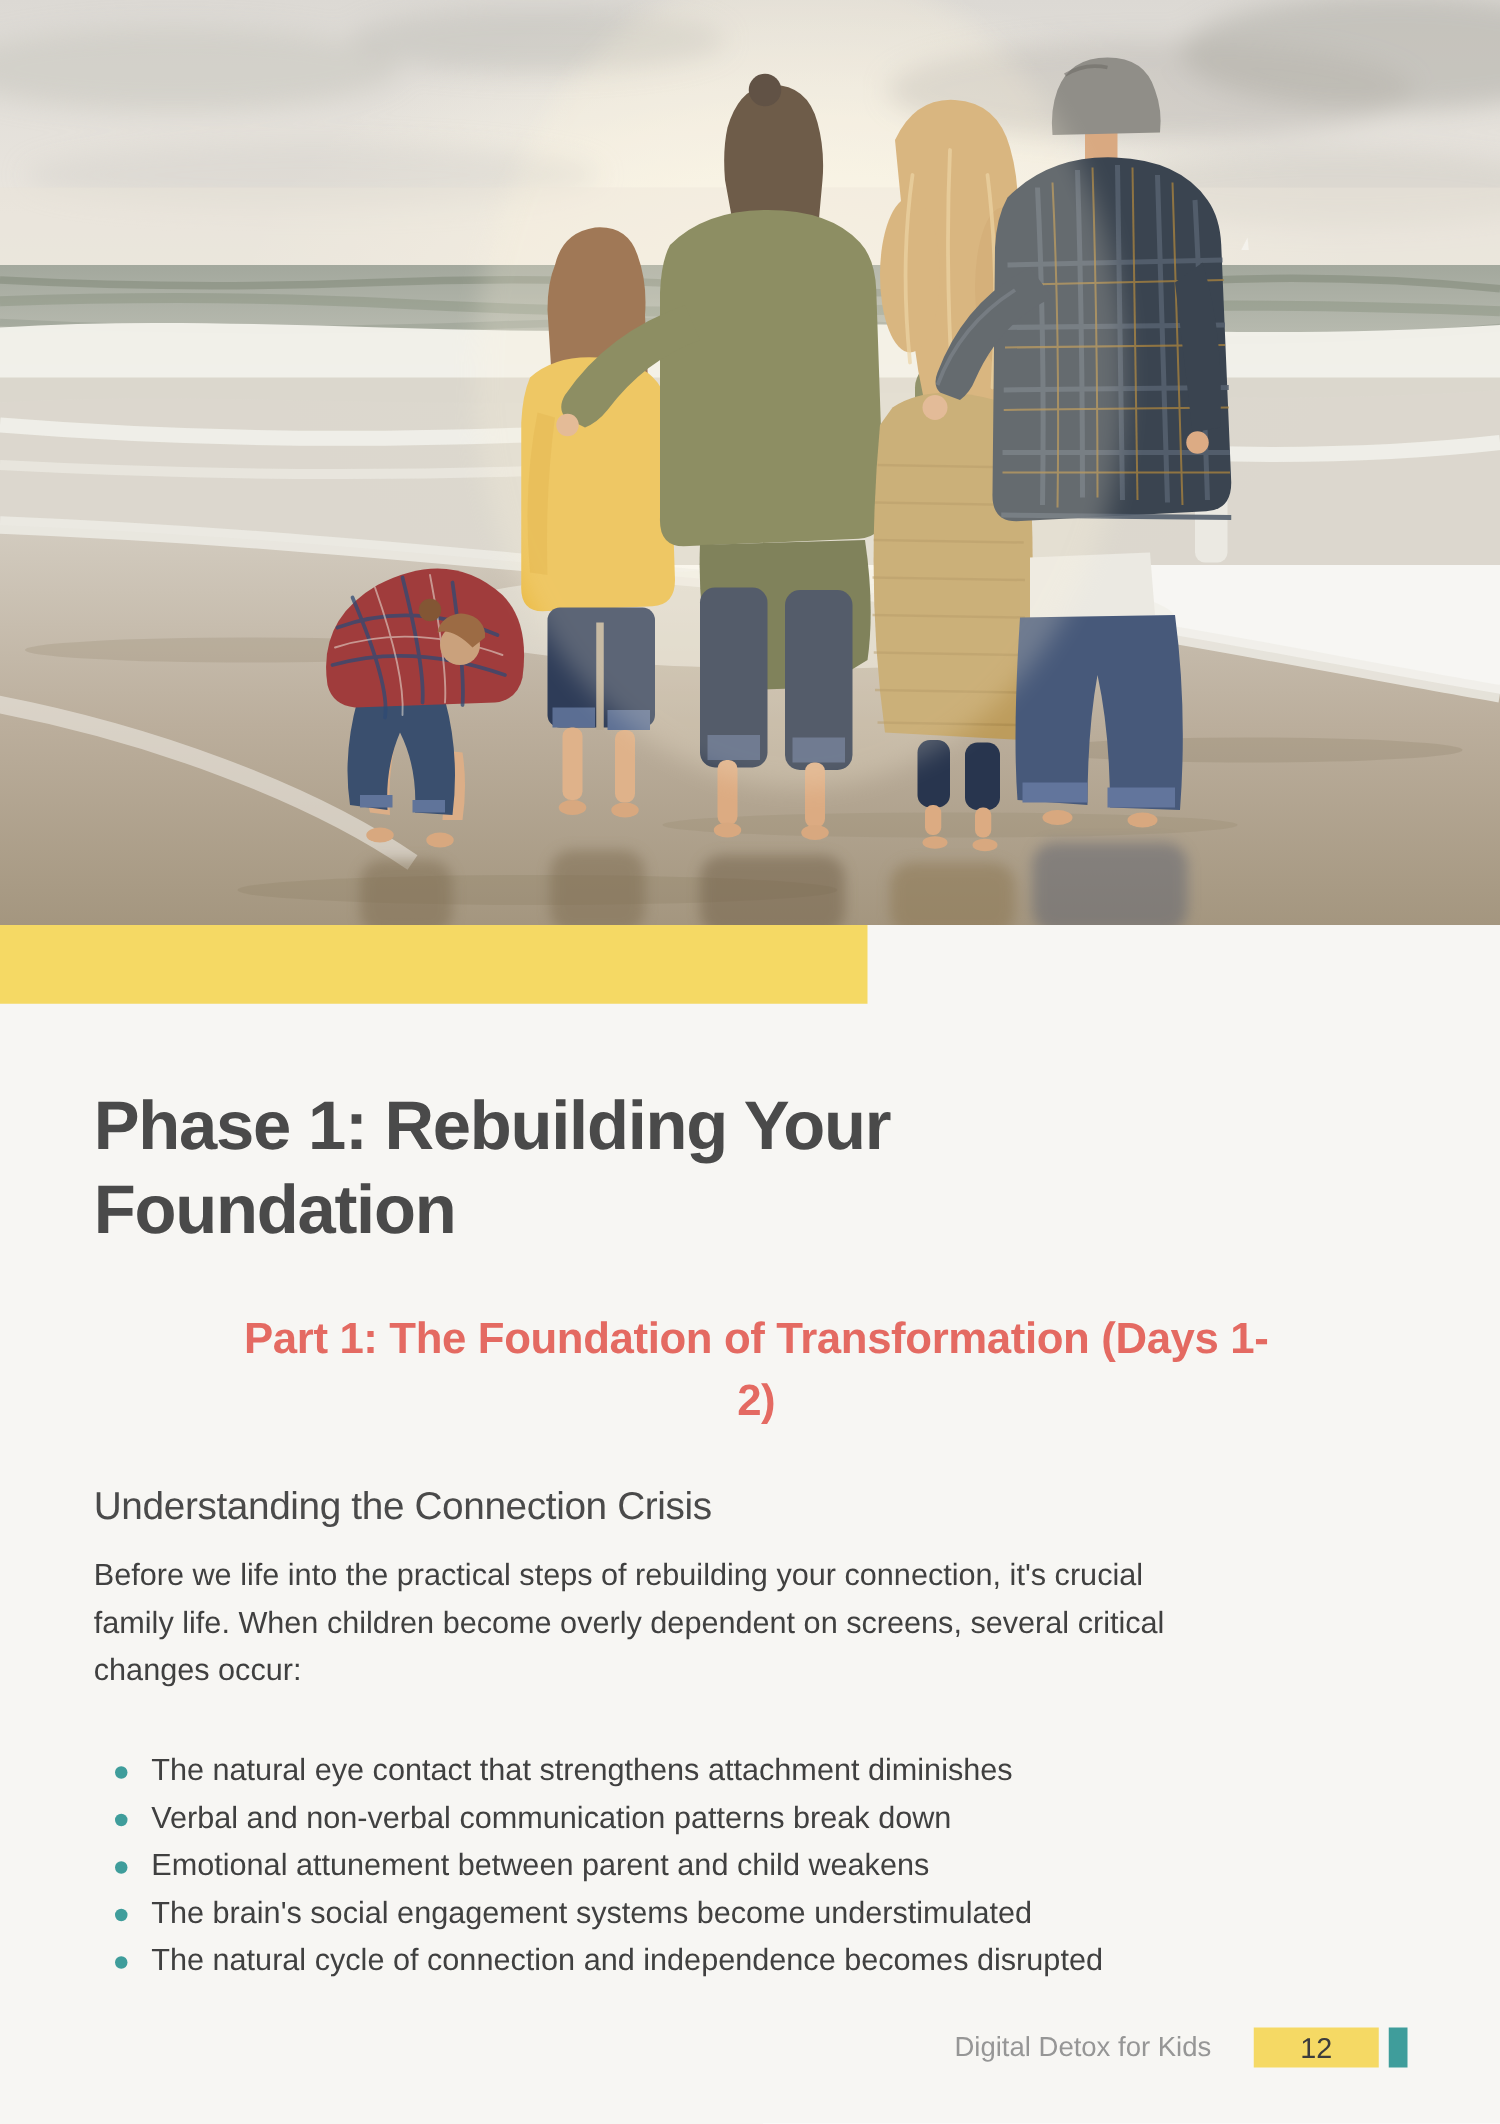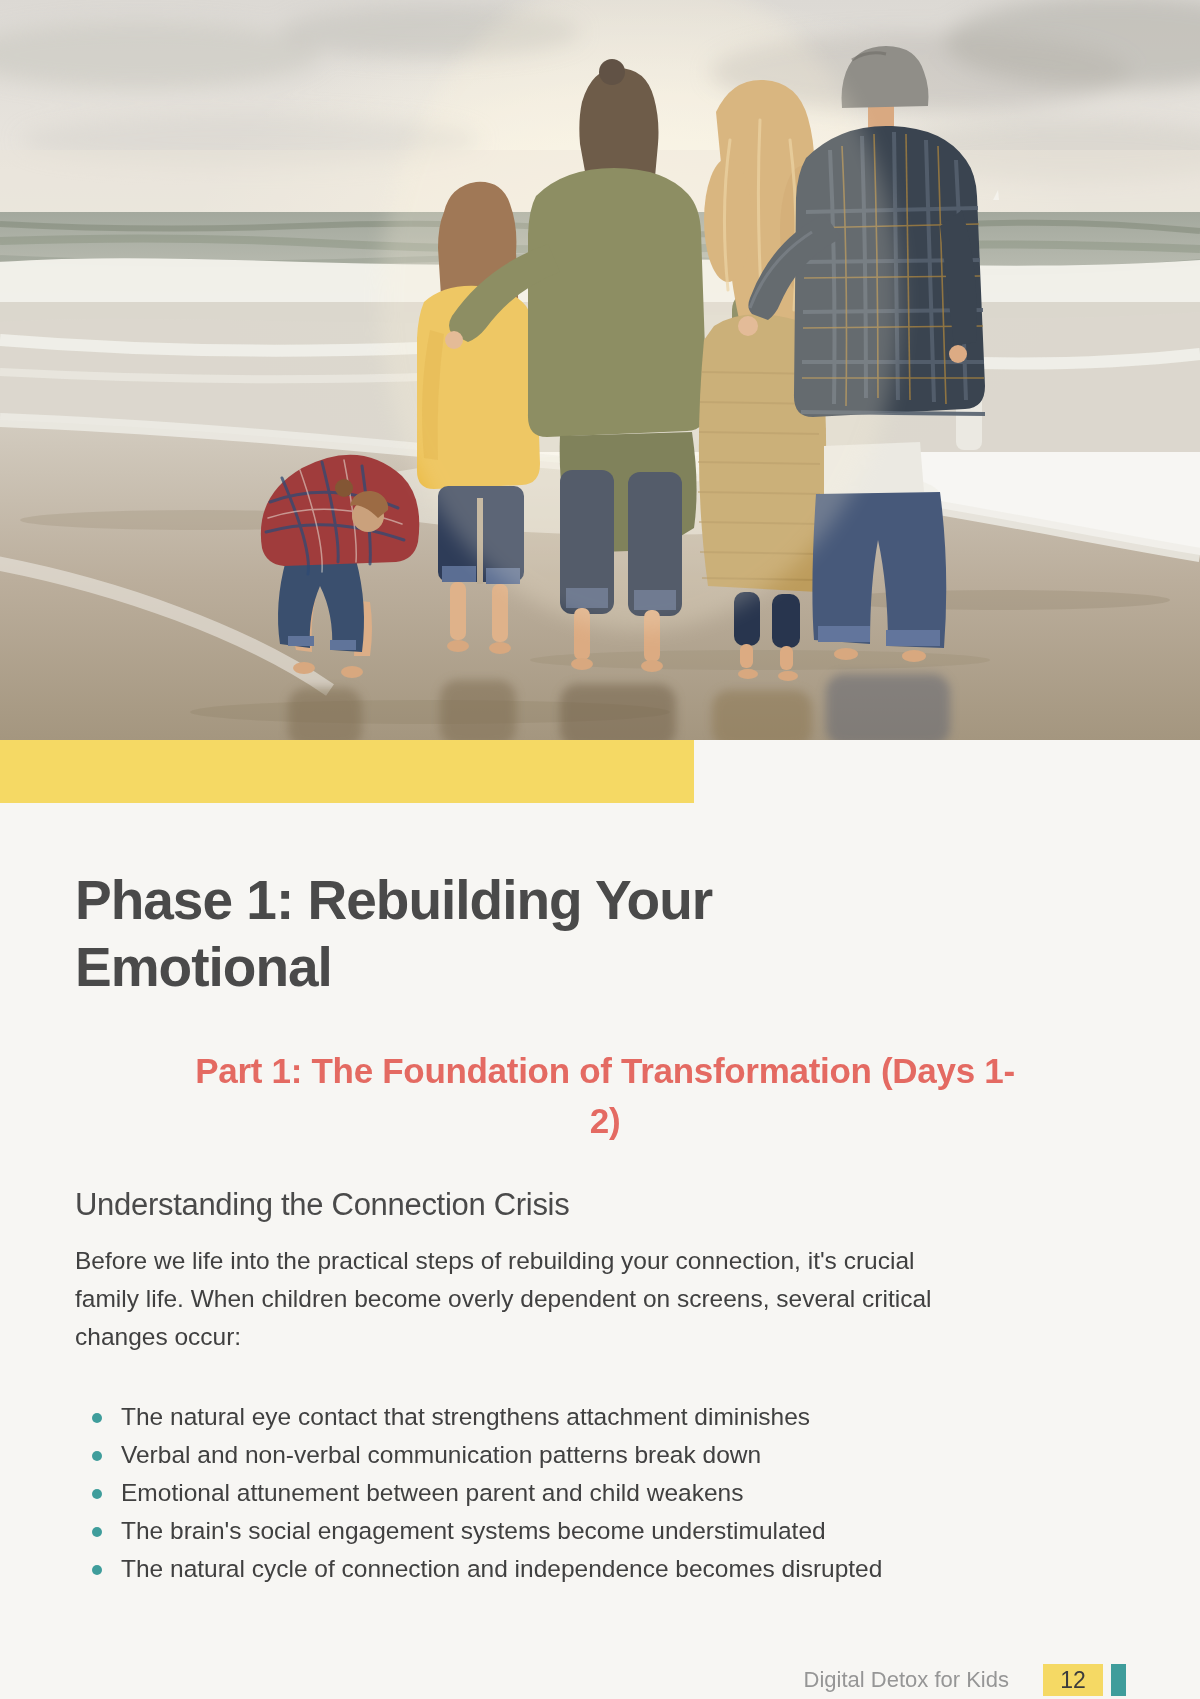--- a/index.html
+++ b/index.html
@@ -48,29 +48,29 @@
   .changes-list li{
     position:relative;padding-left:46px;
     font-size:24.5px;line-height:38px;color:var(--body-text);
   }
   .bullet-dot{
     position:absolute;left:17px;top:15px;
     width:10px;height:10px;border-radius:50%;
     background:var(--accent-teal);
   }
   .footer{
-    position:absolute;top:1664px;right:74px;
+    position:absolute;top:1622px;right:74px;
     display:flex;align-items:center;margin-left:42px;
   }
   .book-title{
     font-size:22px;color:var(--footer-text);
     margin-right:34px;
   }
   .page-num{
-    width:60px;height:32px;background:var(--accent-yellow);
+    width:100px;height:32px;background:var(--accent-yellow);
     display:flex;align-items:center;justify-content:center;
     font-size:23px;color:#3C3C3C;
   }
   .teal-tab{
     width:15px;height:32px;background:var(--accent-teal);
     margin-left:8px;
   }
 </style>
 </head>
 <body>
@@ -289,21 +289,21 @@
 
       <ellipse cx="640" cy="300" rx="260" ry="330" fill="#FFF6DF" opacity="0.22" filter="url(#soft)"></ellipse>
     </svg>
   </div>
 
   <div class="accent-bar"></div>
 
   <main class="content">
     <h1>
       <span>Phase 1: Rebuilding Your</span><br>
-      <span>Emotional</span>
+      <span>Foundation</span>
     </h1>
 
     <h2>
       <span>Part 1: The Foundation of Transformation (Days 1-</span><br>
       <span>2)</span>
     </h2>
 
     <h3>Understanding the Connection Crisis</h3>
 
     <p class="intro">

